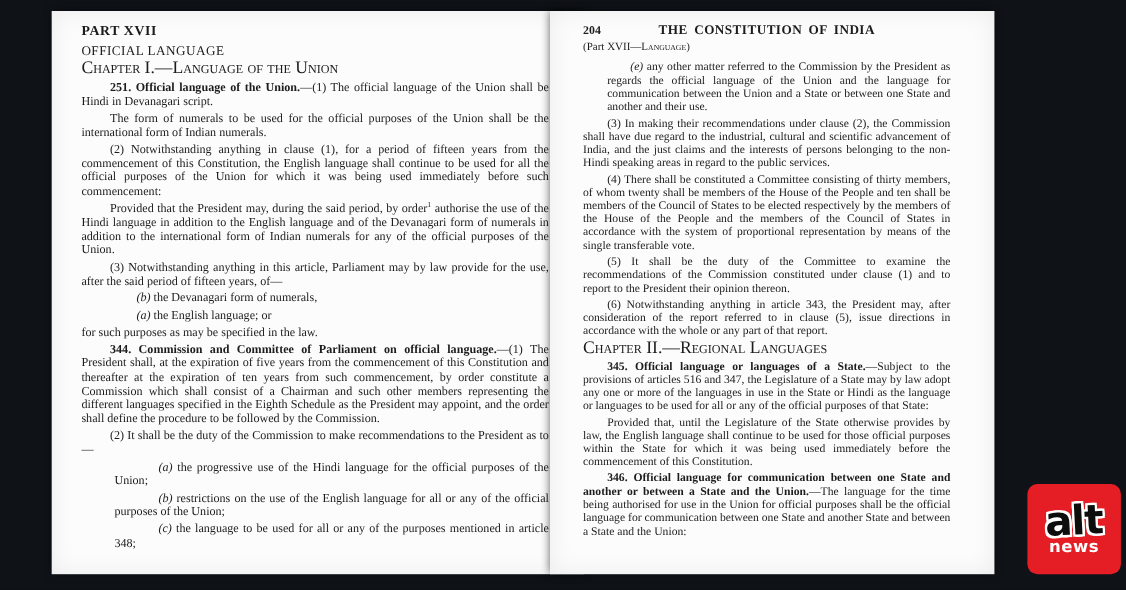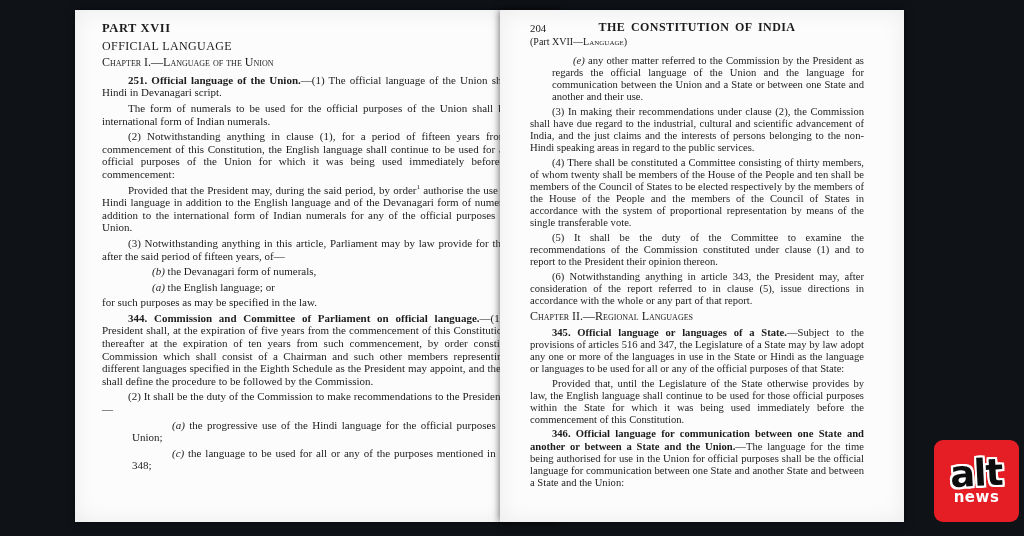--- a/index.html
+++ b/index.html
@@ -11,43 +11,43 @@
   }
   .stage { position:relative; width:1024px; height:536px; }
 
   .page {
     position:absolute; top:10px;
     background: var(--paper, #fcfcfc);
     color: var(--ink, #1c1c1c);
     overflow:hidden;
     box-shadow: 0 0 8px rgba(0,0,0,0.65), inset 0 0 22px rgba(0,0,0,0.07);
   }
-  .page-left  { left:47px;  width:484px; height:512px; padding:12px 32px 0 27px; font-size:11px;  line-height:12.6px;margin-left:28px; }
+  .page-left  { left:47px;  width:484px; height:512px; padding:12px 32px 0 27px; font-size:11px;  line-height:12.6px; }
   .page-right { left:500px; width:404px; height:512px; padding:11px 40px 0 30px; font-size:10.6px; line-height:12.1px; }
 
   .page p { text-align:justify; }
   .p          { text-indent:26px; margin-bottom:3px; }
   .p-noindent { text-indent:0;    margin-bottom:3px; }
   .page-right .p { text-indent:22px; margin-bottom:2.5px;font-family:Liberation Serif, serif; }
 
   .li       { margin-left:30px; text-indent:40px; margin-bottom:3px; }
   .li-short { margin-left:50px; text-indent:0;    margin-bottom:3px; text-align:left !important; }
   .page-right .li { margin-left:22px; text-indent:21px; margin-bottom:2.5px; }
 
   .lead { font-weight:bold; }
   .it   { font-style:italic; }
   sup   { font-size:7px; vertical-align:super; line-height:0; }
 
   .part-heading { font-weight:bold; font-size:12.5px; text-align:center; margin-bottom:5px; letter-spacing:0.6px; }
   .doc-title    { font-size:12px; text-align:center; margin-bottom:4px; letter-spacing:0.4px;font-family:Liberation Serif, serif; }
-  .sc-heading   { font-variant:small-caps; text-align:center; font-size:12px; margin-bottom:5px; }
+  .sc-heading   { font-variant:small-caps; text-align:center; font-size:16px; margin-bottom:5px; }
   .sc           { font-variant:small-caps; }
 
   .rp-header { position:relative; text-align:center; margin-bottom:2px; }
-  .page-num  { position:absolute; left:0; top:1px; font-size:10.8px; font-weight:normal; }
+  .page-num  { position:absolute; left:0; top:1px; font-size:10.8px; font-weight:bold; }
   .rp-title  { font-weight:bold; font-size:12px; letter-spacing:0.4px; word-spacing:2.5px; }
   .rp-sub    { text-align:center; font-size:10px; margin-bottom:7px; }
 
   .altnews-logo {
     position:absolute; left:934px; top:440px; width:85px; height:82px;
     background: var(--logo_red, #e51e25);
     border-radius:9px;
     display:flex; flex-direction:column; align-items:center; justify-content:center;
     font-family:"DejaVu Sans", sans-serif;
   }
@@ -79,20 +79,21 @@
     <p class="p">(2) Notwithstanding anything in clause (1), for a period of fifteen years from the commencement of this Constitution, the English language shall continue to be used for all the official purposes of the Union for which it was being used immediately before such commencement:</p>
     <p class="p"><span>Provided that the President may, during the said period, by order</span><sup>1</sup><span> authorise the use of the Hindi language in addition to the English language and of the Devanagari form of numerals in addition to the international form of Indian numerals for any of the official purposes of the Union.</span></p>
     <p class="p">(3) Notwithstanding anything in this article, Parliament may by law provide for the use, after the said period of fifteen years, of—</p>
     <p class="li-short"><span class="it">(b)</span><span> the Devanagari form of numerals,</span></p>
     <p class="li-short"><span class="it">(a)</span><span> the English language; or</span></p>
     <p class="p-noindent">for such purposes as may be specified in the law.</p>
 
     <p class="p"><span class="lead">344. Commission and Committee of Parliament on official language.</span><span>—(1) The President shall, at the expiration of five years from the commencement of this Constitution and thereafter at the expiration of ten years from such commencement, by order constitute a Commission which shall consist of a Chairman and such other members representing the different languages specified in the Eighth Schedule as the President may appoint, and the order shall define the procedure to be followed by the Commission.</span></p>
     <p class="p">(2) It shall be the duty of the Commission to make recommendations to the President as to—</p>
     <p class="li"><span class="it">(a)</span><span> the progressive use of the Hindi language for the official purposes of the Union;</span></p>
+    <p class="li"><span class="it">(b)</span><span> restrictions on the use of the English language for all or any of the official purposes of the Union;</span></p>
     <p class="li"><span class="it">(c)</span><span> the language to be used for all or any of the purposes mentioned in article 348;</span></p>
   </div>
 
   <div class="page page-right">
     <div class="rp-header">
       <span class="page-num">204</span>
       <span class="rp-title">THE CONSTITUTION OF  INDIA</span>
     </div>
     <p class="rp-sub"><span>(Part XVII—</span><span class="sc">Language</span><span>)</span></p>
 

